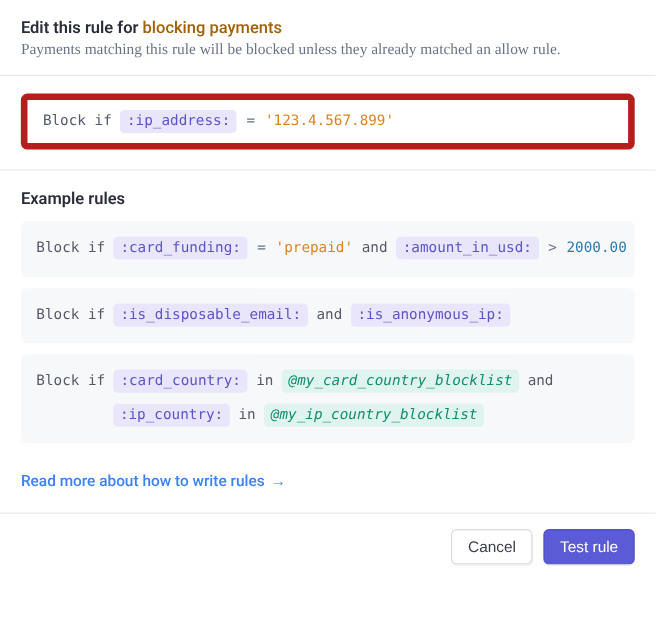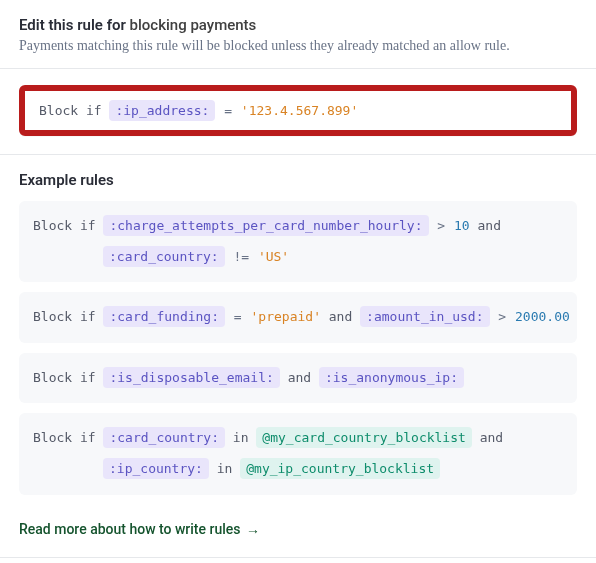--- a/index.html
+++ b/index.html
@@ -12,21 +12,21 @@
 }
 .header {
   padding: 16px 19px 14px 19px;
 }
 .header-title {
   font-size: 15px;
   font-weight: 600;
   color: #2a2d37;
 }
 .header-title .accent {
-  color: #404040;
+  color: #a16207;
   font-weight: 500;
   text-align: center;
 }
 .header-sub {
   margin-top: 4px;
   color: #697386;
   font-size: 14px;
   font-family: Liberation Serif, serif;
 }
 .divider {
@@ -71,29 +71,30 @@
   border-radius: 4px;
 }
 .tok-op { color: #697386; padding: 0 1px;}
 .tok-str { color: #d98324; }
 .tok-num { color: #2a7ab0; }
 .tok-list {
   background: #dff3ef;
   color: #0f8d6c;
   padding: 3px 6px;
   border-radius: 4px;
+  font-style: italic;
 }
 .token-line { display: block; white-space: nowrap; }
 .token-line + .token-line { margin-top: 2px; }
 .indent { display: inline-block; width: 70px; }
 .read-more-wrap {
   padding: 6px 19px 20px 19px;
 }
 .read-more {
-  color: #14532d;
+  color: #3b82f6;
   font-weight: 500;
   font-size: 14px;
   text-decoration: none;
   cursor: pointer;
 }
 .read-more .arrow { margin-left: 2px; }
 .footer {
   display: flex;
   justify-content: flex-end;
   gap: 10px;
@@ -137,28 +138,20 @@
   <div class="rule-input">
     <span class="tok-kw">Block if </span><span class="tok-attr">:ip_address:</span><span class="tok-op"> = </span><span class="tok-str">'123.4.567.899'</span>
   </div>
 </div>
 
 <hr class="divider">
 
 <div class="examples">
   <div class="examples-title">Example rules</div>
 
-  <div class="example">
-    <span class="token-line">
-      <span class="tok-kw">Block if </span><span class="tok-attr">:charge_attempts_per_card_number_hourly:</span><span class="tok-op"> &gt; </span><span class="tok-num">10</span><span class="tok-kw"> and</span>
-    </span>
-    <span class="token-line">
-      <span class="indent"></span><span class="tok-attr">:card_country:</span><span class="tok-op"> != </span><span class="tok-str">'US'</span>
-    </span>
-  </div>
 
   <div class="example">
     <span class="token-line">
       <span class="tok-kw">Block if </span><span class="tok-attr">:card_funding:</span><span class="tok-op"> = </span><span class="tok-str">'prepaid'</span><span class="tok-kw"> and </span><span class="tok-attr">:amount_in_usd:</span><span class="tok-op"> &gt; </span><span class="tok-num">2000.00</span>
     </span>
   </div>
 
   <div class="example">
     <span class="token-line">
       <span class="tok-kw">Block if </span><span class="tok-attr">:is_disposable_email:</span><span class="tok-kw"> and </span><span class="tok-attr">:is_anonymous_ip:</span>

